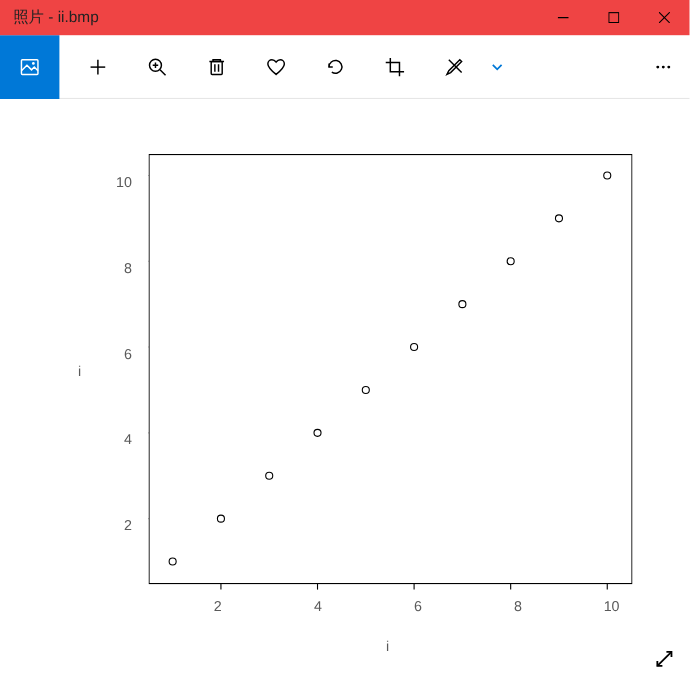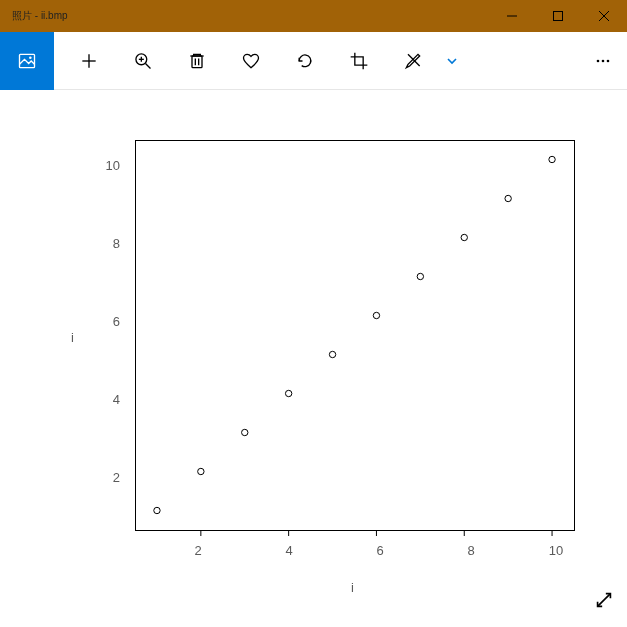--- a/index.html
+++ b/index.html
@@ -5,24 +5,24 @@
   * { box-sizing: border-box; margin: 0; padding: 0; }
   body {
     width: 627px; height: 627px;
     font-family: "Segoe UI", "Microsoft YaHei", sans-serif;
     background: #fff;
     overflow: hidden;
     display: flex; flex-direction: column;
   }
   .titlebar {
     height: 32px;
-    background: #a16207;
+    background: #ef4444;
     display: flex; align-items: center;
     padding-left: 12px;
-    font-size: 10px;
+    font-size: 14px;
     color: #222;
     position: relative;
   }
   .title-ctrls {
     position: absolute; right: 0; top: 0;
     display: flex; height: 32px;
   }
   .title-btn {
     width: 46px; height: 32px;
     display: flex; align-items: center; justify-content: center;

